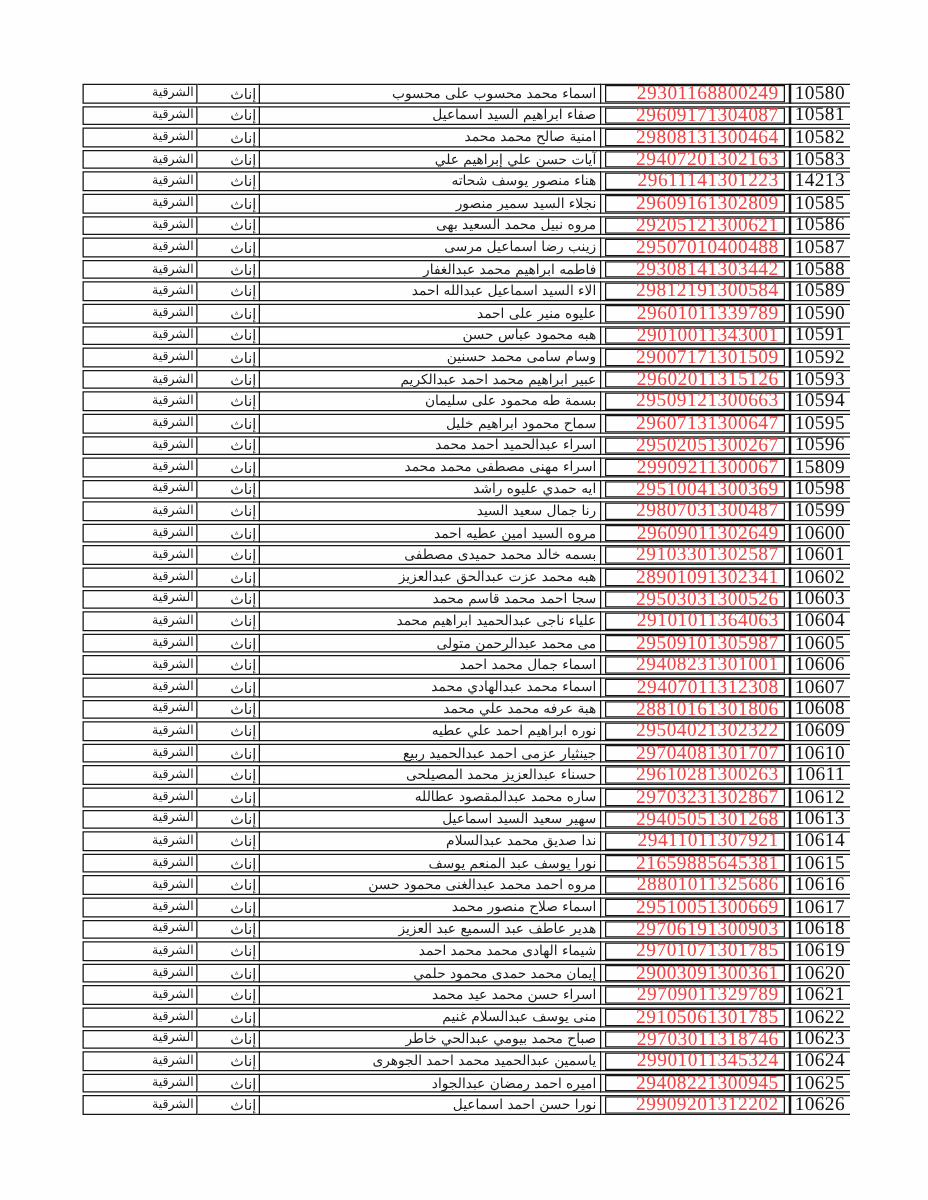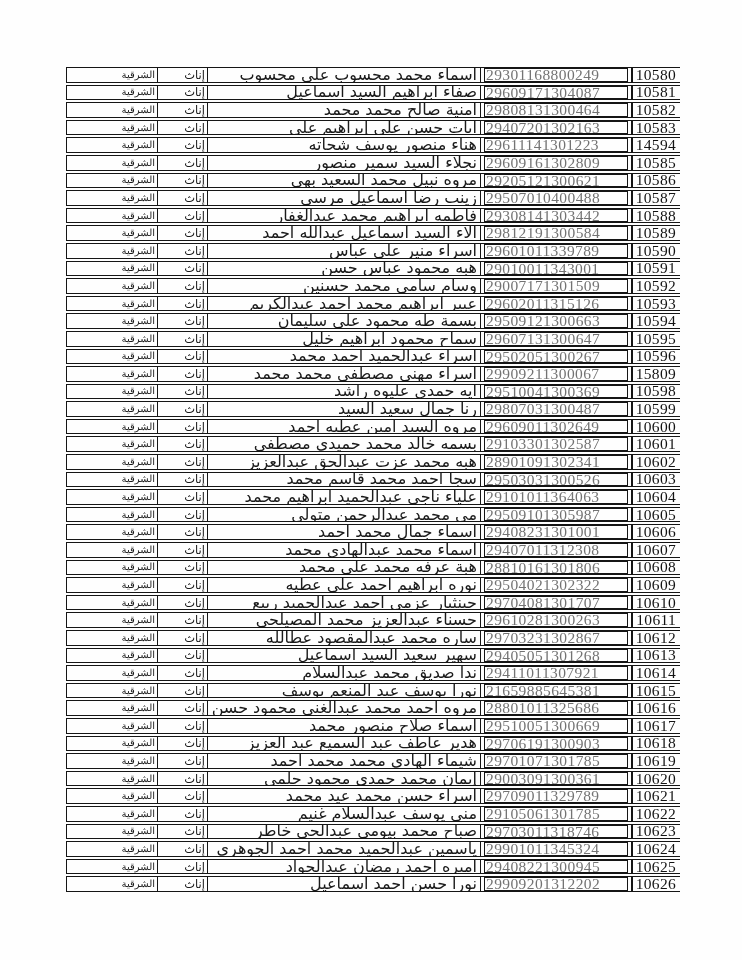--- a/index.html
+++ b/index.html
@@ -56,30 +56,30 @@
   }
   
   td.cell-national-id {
     padding: 0 3px;
   }
   .id-box {
     box-sizing: border-box;
     height: 13.6px;
     border: 1px solid #151515;
     direction: ltr;
-    text-align: left;
+    text-align: right;
     font-family: "Liberation Serif", "DejaVu Serif", serif;
     font-size: 15.5px;
     line-height: 11.5px;
     letter-spacing: 0.4px;
     padding: 0 4px 0 1px;
-    color: #737373;
+    color: #ef4444;
   }
   td.cell-name {
-    font-size: 16px;
+    font-size: 11px;
     line-height: 12px;
     padding-inline-start: 3px;
     color: #1a1a1a;
   }
   td.cell-gender {
     font-size: 11.5px;
     line-height: 12px;
     padding-inline-start: 2px;
     color: #1a1a1a;
     margin-top: 12px;
@@ -135,21 +135,21 @@
         <tr>
     <td class="cell-serial">10583</td>
     <td class="cell-national-id">
       <div class="id-box">29407201302163</div>
     </td>
     <td class="cell-name">آيات حسن علي إبراهيم علي</td>
     <td class="cell-gender">إناث</td>
     <td class="cell-governorate">الشرقية</td>
   </tr>
         <tr>
-    <td class="cell-serial">14594</td>
+    <td class="cell-serial">14213</td>
     <td class="cell-national-id">
       <div class="id-box">29611141301223</div>
     </td>
     <td class="cell-name">هناء منصور يوسف شحاته</td>
     <td class="cell-gender">إناث</td>
     <td class="cell-governorate">الشرقية</td>
   </tr>
         <tr>
     <td class="cell-serial">10585</td>
     <td class="cell-national-id">
@@ -193,21 +193,21 @@
     </td>
     <td class="cell-name">الاء السيد اسماعيل عبدالله احمد</td>
     <td class="cell-gender">إناث</td>
     <td class="cell-governorate">الشرقية</td>
   </tr>
         <tr>
     <td class="cell-serial">10590</td>
     <td class="cell-national-id">
       <div class="id-box">29601011339789</div>
     </td>
-    <td class="cell-name">اسراء منير على عباس</td>
+    <td class="cell-name">عليوه منير على احمد</td>
     <td class="cell-gender">إناث</td>
     <td class="cell-governorate">الشرقية</td>
   </tr>
         <tr>
     <td class="cell-serial">10591</td>
     <td class="cell-national-id">
       <div class="id-box">29010011343001</div>
     </td>
     <td class="cell-name">هبه محمود عباس حسن</td>
     <td class="cell-gender">إناث</td>

